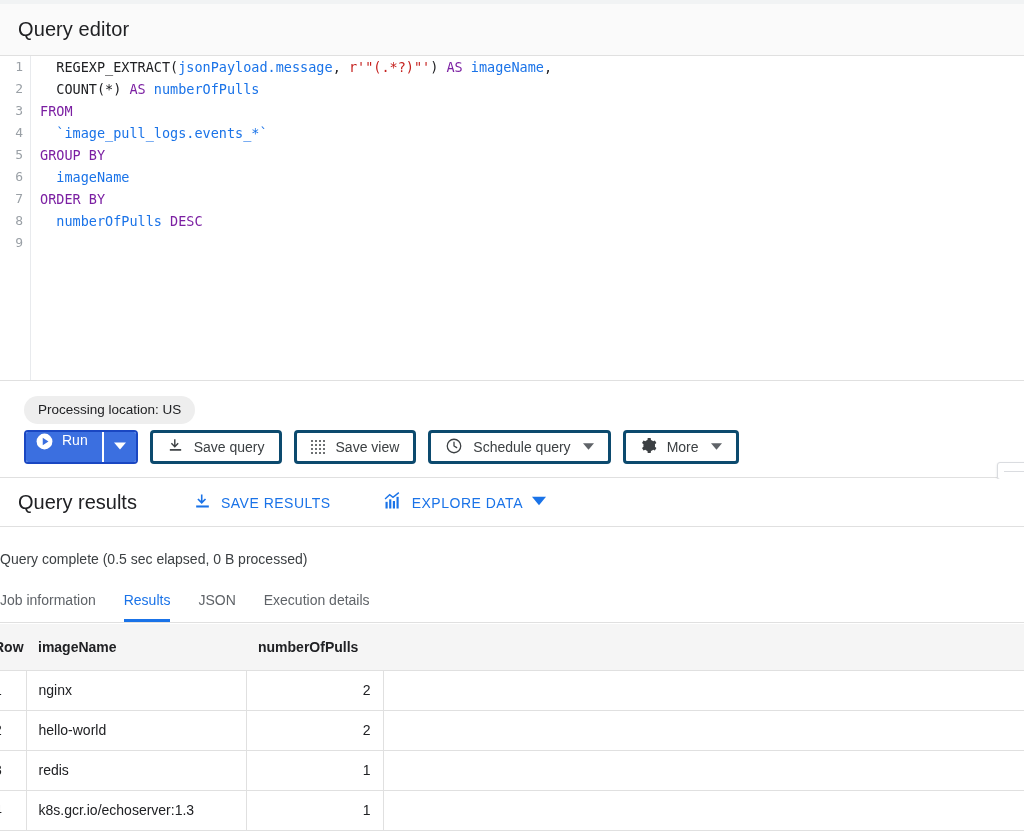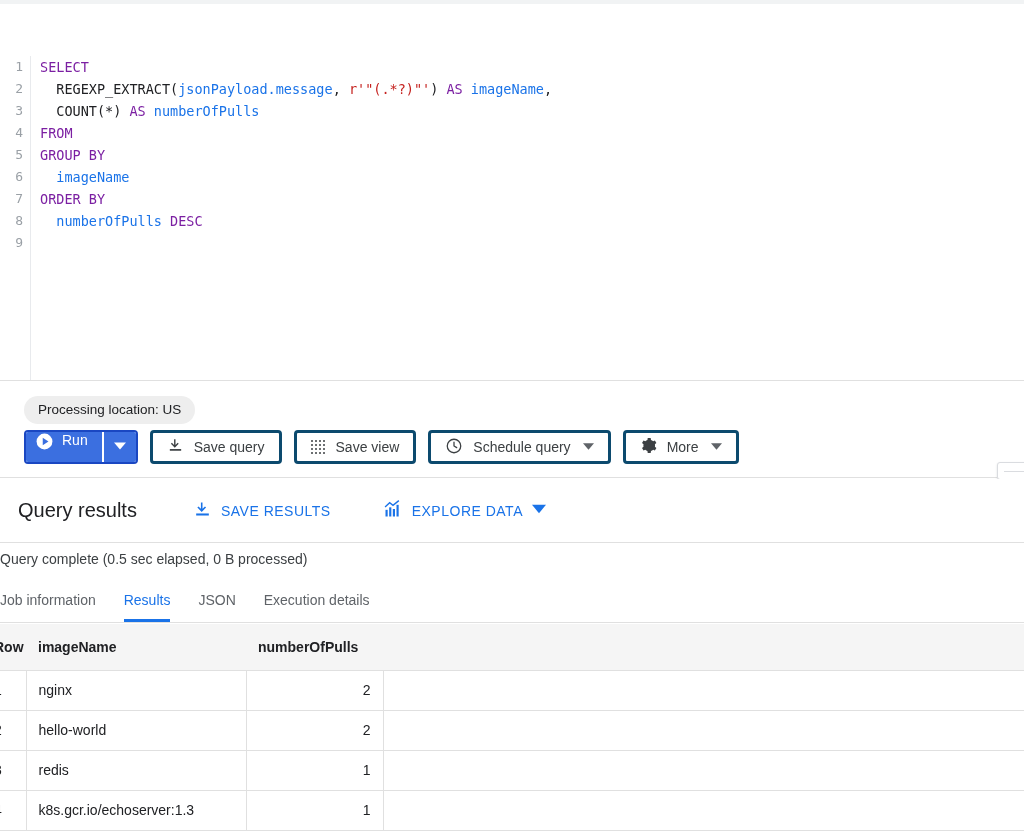--- a/index.html
+++ b/index.html
@@ -198,21 +198,21 @@
     border-radius: 50%;
     display: block;
     justify-self: center;
     align-self: center;
   }
 
   
   .results-header {
     position: absolute;
     left: 0; top: 479px;
-    width: 1024px; height: 64px;
+    width: 1024px; height: 48px;
     border-bottom: 1px solid #e0e0e0;
     box-sizing: border-box;
     display: flex;
     align-items: center;
     background: #ffffff;
   }
   .results-title {
     font-size: 20px;
     font-weight: 400;
     color: #202124;
@@ -316,38 +316,41 @@
   .col-name  { width: 220px; }
   .col-pulls { width: 137px; }
 </style>
 </head>
 <body>
 
 <div id="app">
 
   <div class="top-strip"></div>
 
+  <div class="editor-header">
+    <span class="editor-title">Query editor</span>
+  </div>
 
   <div class="editor-body">
     <div class="gutter">
       <div class="gutter-num">1</div>
       <div class="gutter-num">2</div>
       <div class="gutter-num">3</div>
       <div class="gutter-num">4</div>
       <div class="gutter-num">5</div>
       <div class="gutter-num">6</div>
       <div class="gutter-num">7</div>
       <div class="gutter-num">8</div>
       <div class="gutter-num">9</div>
     </div>
     <div class="code-area">
-      <div class="code-line"><span class="kw">SELECT</span></div>
       <div class="code-line"><span class="plain">  </span><span class="fn">REGEXP_EXTRACT(</span><span class="ident">jsonPayload.message</span><span class="plain">, </span><span class="str">r'"(.*?)"'</span><span class="plain">) </span><span class="kw">AS</span><span class="plain"> </span><span class="ident">imageName</span><span class="plain">,</span></div>
       <div class="code-line"><span class="plain">  </span><span class="fn">COUNT(*) </span><span class="kw">AS</span><span class="plain"> </span><span class="ident">numberOfPulls</span></div>
       <div class="code-line"><span class="kw">FROM</span></div>
+      <div class="code-line"><span class="plain">  </span><span class="ident">`image_pull_logs.events_*`</span></div>
       <div class="code-line"><span class="kw">GROUP BY</span></div>
       <div class="code-line"><span class="plain">  </span><span class="ident">imageName</span></div>
       <div class="code-line"><span class="kw">ORDER BY</span></div>
       <div class="code-line"><span class="plain">  </span><span class="ident">numberOfPulls</span><span class="plain"> </span><span class="kw">DESC</span></div>
     </div>
   </div>
 
   <div class="action-bar"></div>
 
   <div class="splitter-handle"></div>

